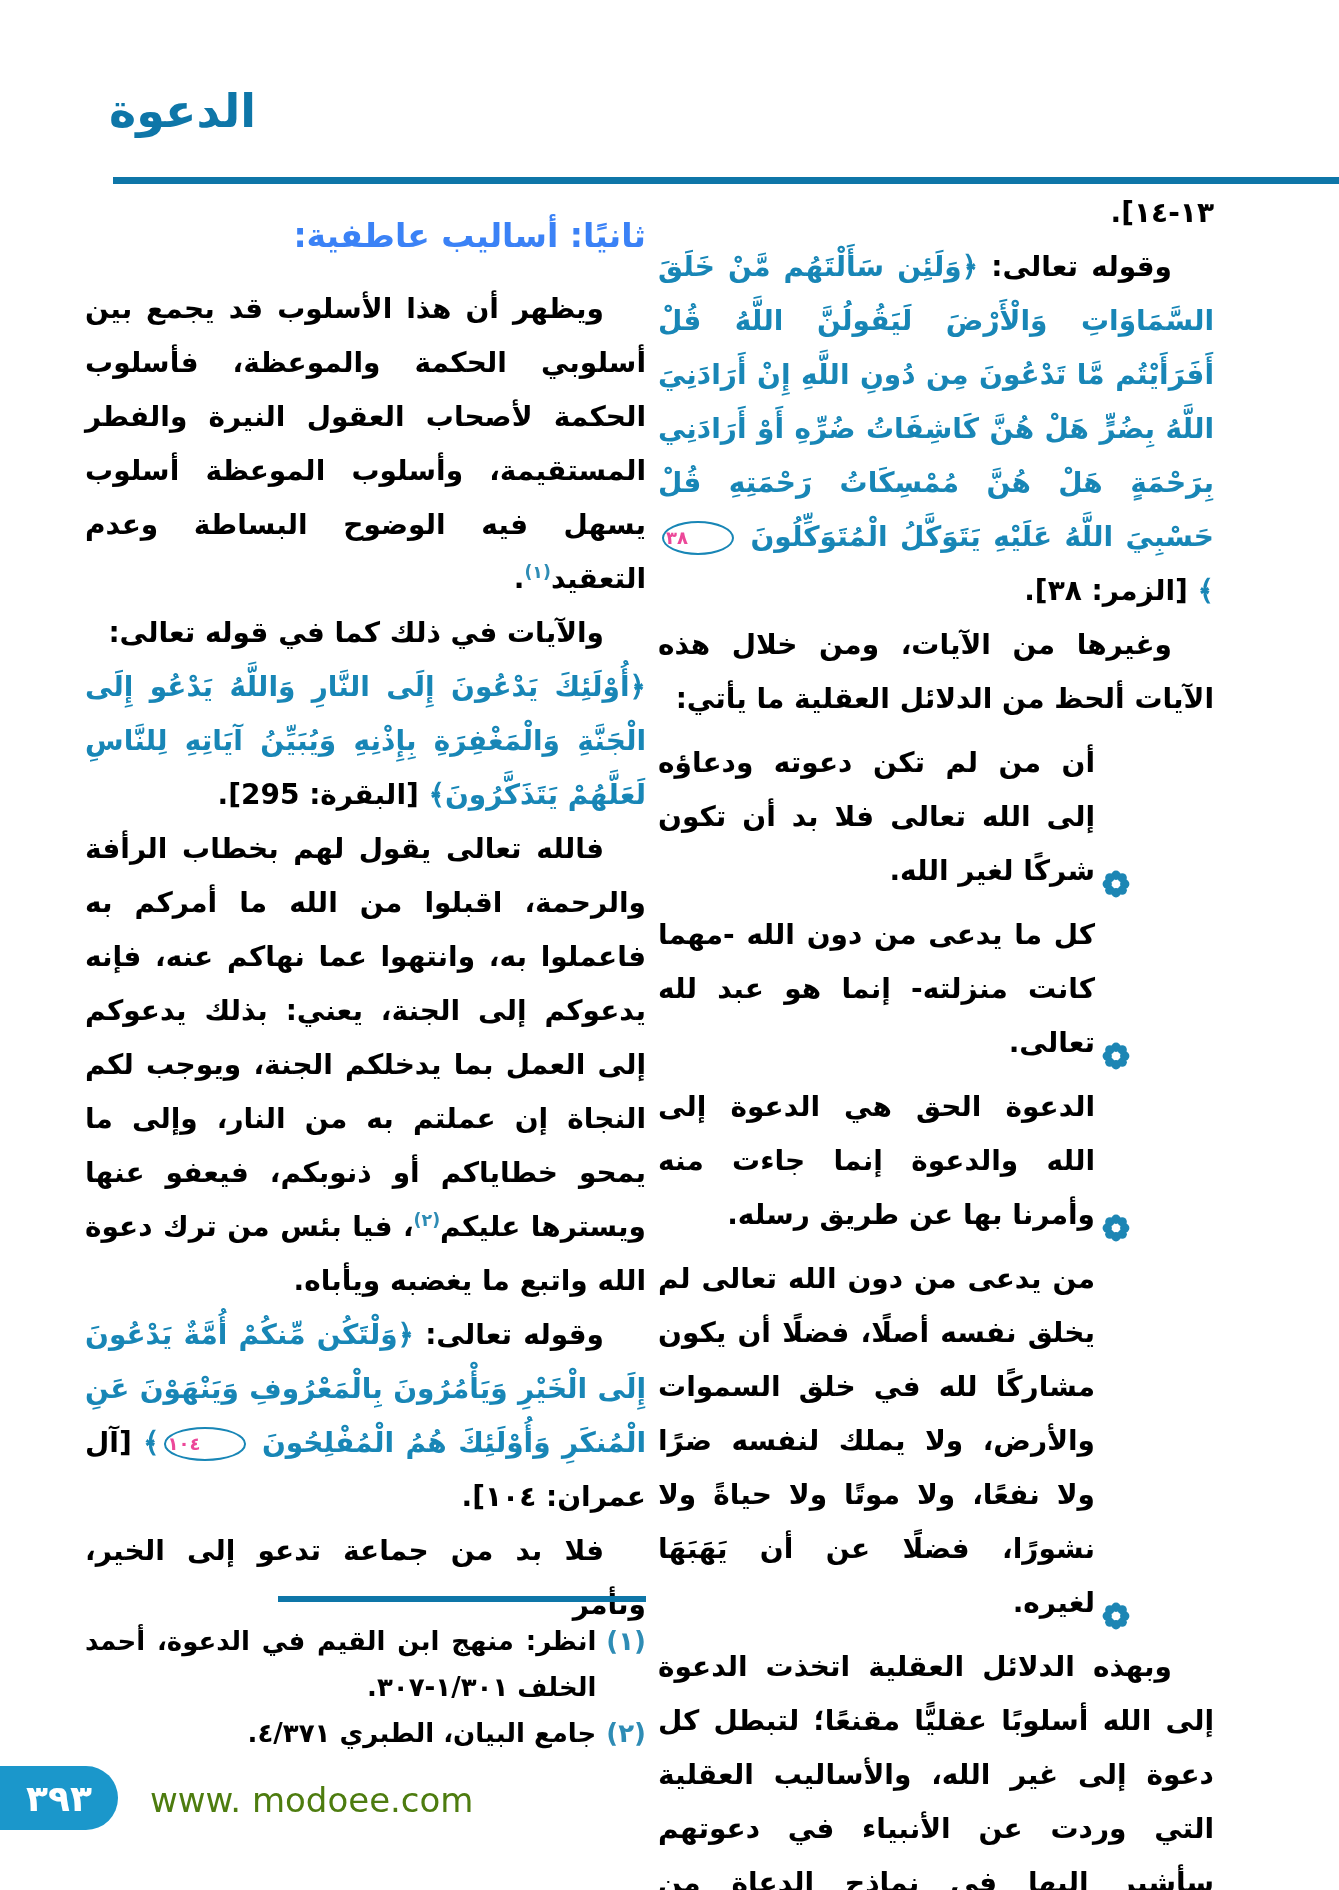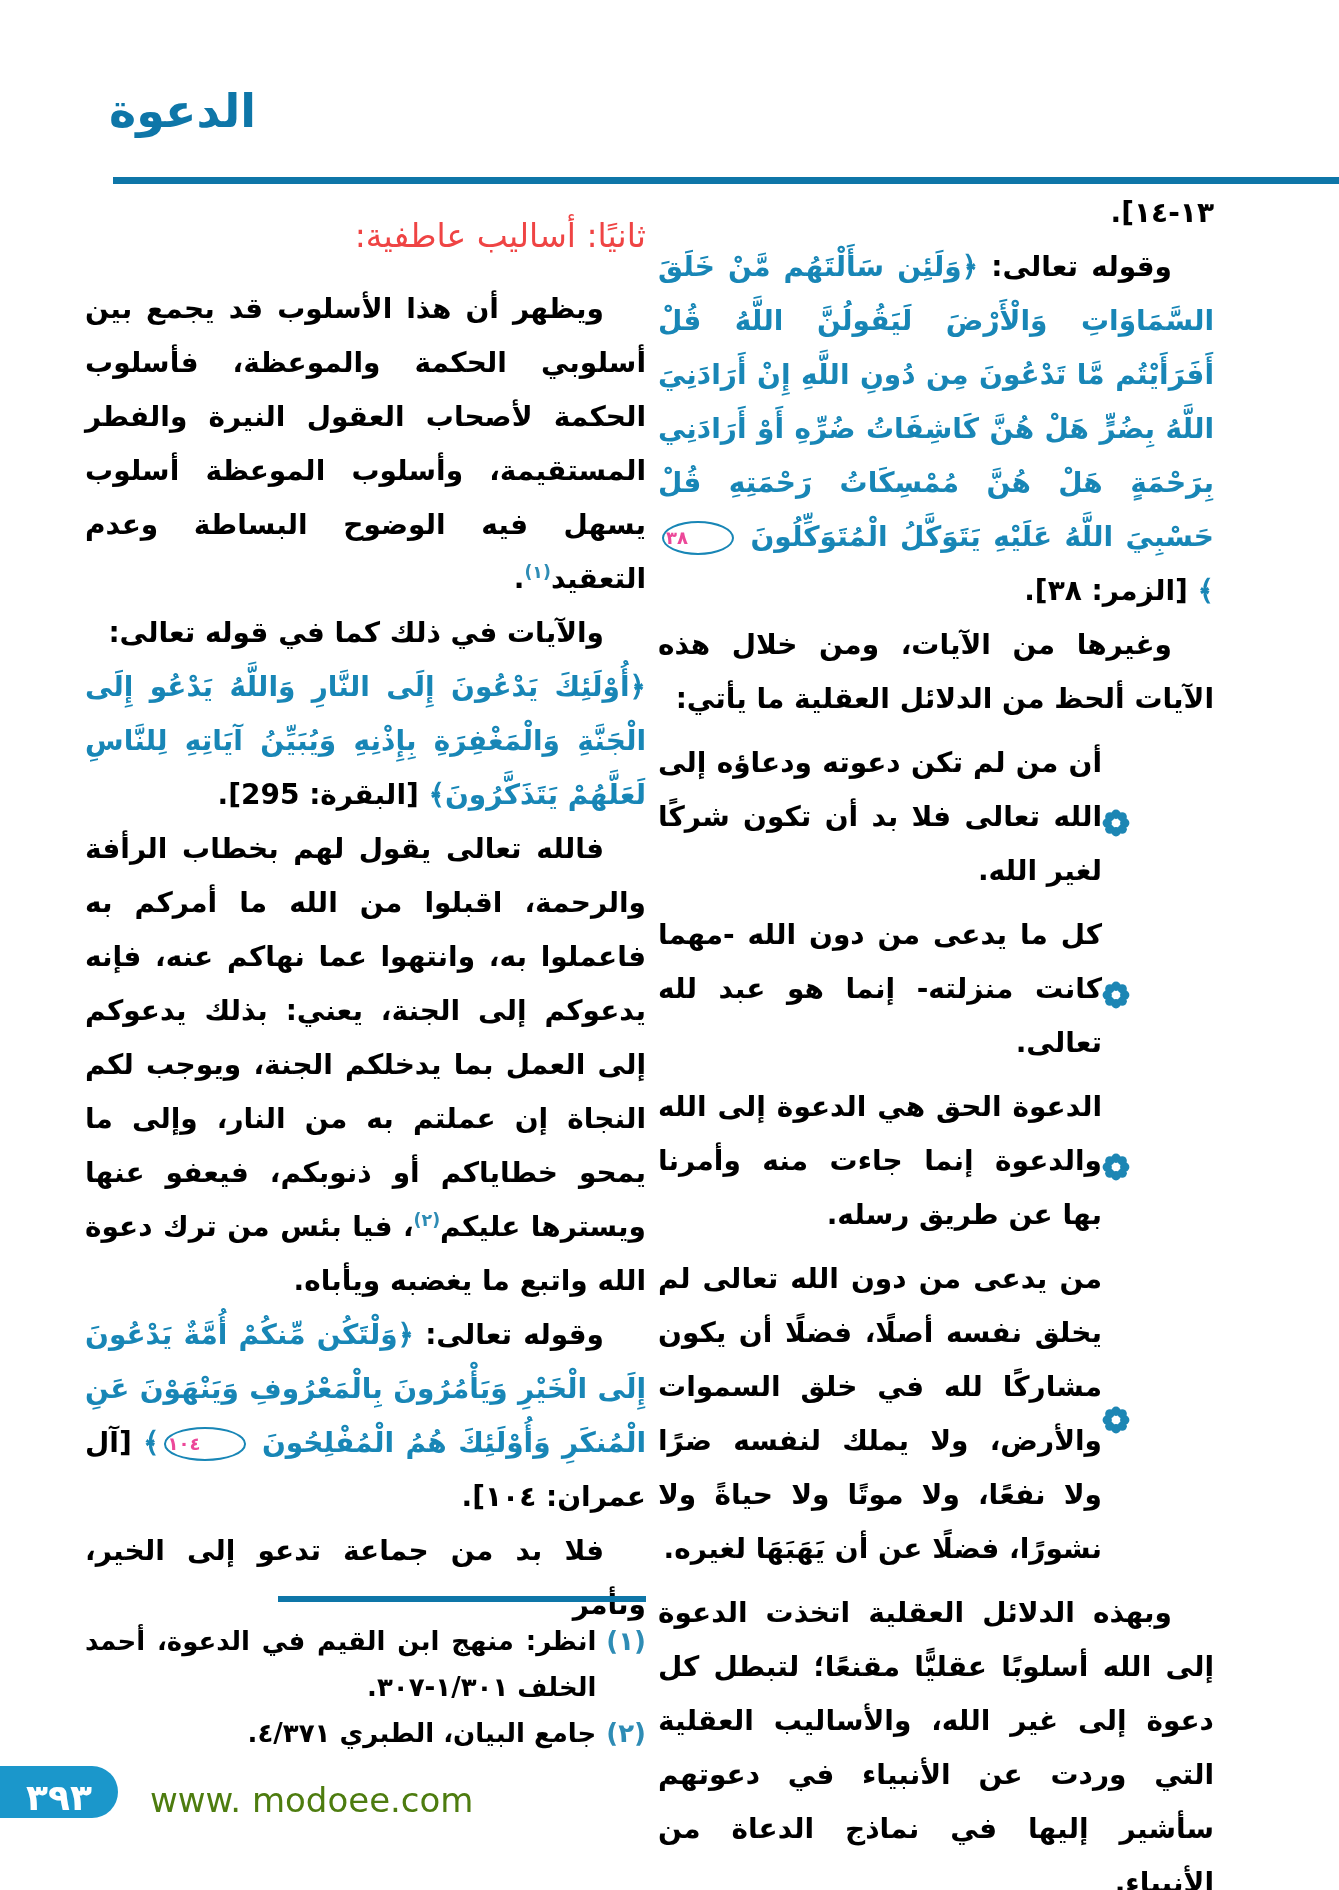--- a/index.html
+++ b/index.html
@@ -10,43 +10,43 @@
         color:#0e76a8;line-height:1.2;}
   .header-rule{position:absolute;left:113px;right:0;top:177px;height:7px;background:#0e76a8;}
   
   .col{position:absolute;color:#000;}
   .col-a{left:658px;top:186px;width:556px;}
   .col-b{left:85px;top:206px;width:561px;}
   .col p{font-size:28px;line-height:54px;font-weight:bold;margin:0;text-align:justify;}
   .indent{text-indent:42px;}
   .gap{margin-top:8px;}
   .ref-line{text-align:right;margin-left:0;margin-right:96px;text-align:right;}
-  .heading{font-size:33px;line-height:60px;font-weight:normal;color:#ef4444;margin:0 0 16px 0;}
+  .heading{font-size:33px;line-height:60px;font-weight:bold;color:#3b82f6;margin:0 0 16px 0;}
   .quran{color:#1886b6;font-weight:bold;}
   .ref{color:#000;}
   sup.fn-ref{color:#2e8cb5;font-size:0.62em;vertical-align:super;line-height:0;}
   .ayah-badge{display:inline-flex;align-items:center;justify-content:center;
         min-width:34px;height:34px;border:2px solid #1886b6;border-radius:50%;
         color:#ec4899;font-size:18px;font-weight:bold;vertical-align:middle;
         padding:0 2px;box-sizing:border-box;margin:0 4px;}
   
   .bullets{margin:6px 0;}
-  .bullet-item{display:flex;gap:0;margin:10px 84px 10px 0;align-items:center;}
+  .bullet-item{display:flex;gap:7px;margin:10px 84px 10px 0;align-items:flex-end;}
   .bullet-icon{flex:0 0 auto;margin-top:12px;line-height:0;}
   .bullet-icon svg{width:28px;height:28px;}
   .bullet-text{flex:1;}
   
   .footnotes{position:absolute;left:85px;top:1596px;width:561px;color:#000;}
   .fn-divider{width:368px;height:6px;background:#0e76a8;margin-bottom:16px;}
   .fn-item{display:flex;gap:10px;font-size:26px;line-height:46px;font-weight:bold;}
   .fn-marker{color:#2e8cb5;flex:0 0 auto;}
   .fn-text{text-align:justify;}
   
-  .page-pill{position:absolute;left:0;top:1766px;width:118px;height:52px;background:#1b97cb;
-        border-radius:0 32px 32px 0;display:flex;align-items:flex-end;justify-content:center;}
+  .page-pill{position:absolute;left:0;top:1766px;width:118px;height:64px;background:#1b97cb;
+        border-radius:0 32px 32px 0;display:flex;align-items:center;justify-content:center;}
   .page-pill span{color:#ffffff;font-size:36px;font-weight:bold;}
   .site-url{position:absolute;left:150px;top:1780px;font-size:34px;color:#4d7c0f;}
 </style>
 </head>
 <body>
 
 <div class="page">
 
   <div class="header-title" lang="ar" dir="rtl">الدعوة</div>
   <div class="header-rule"></div>

